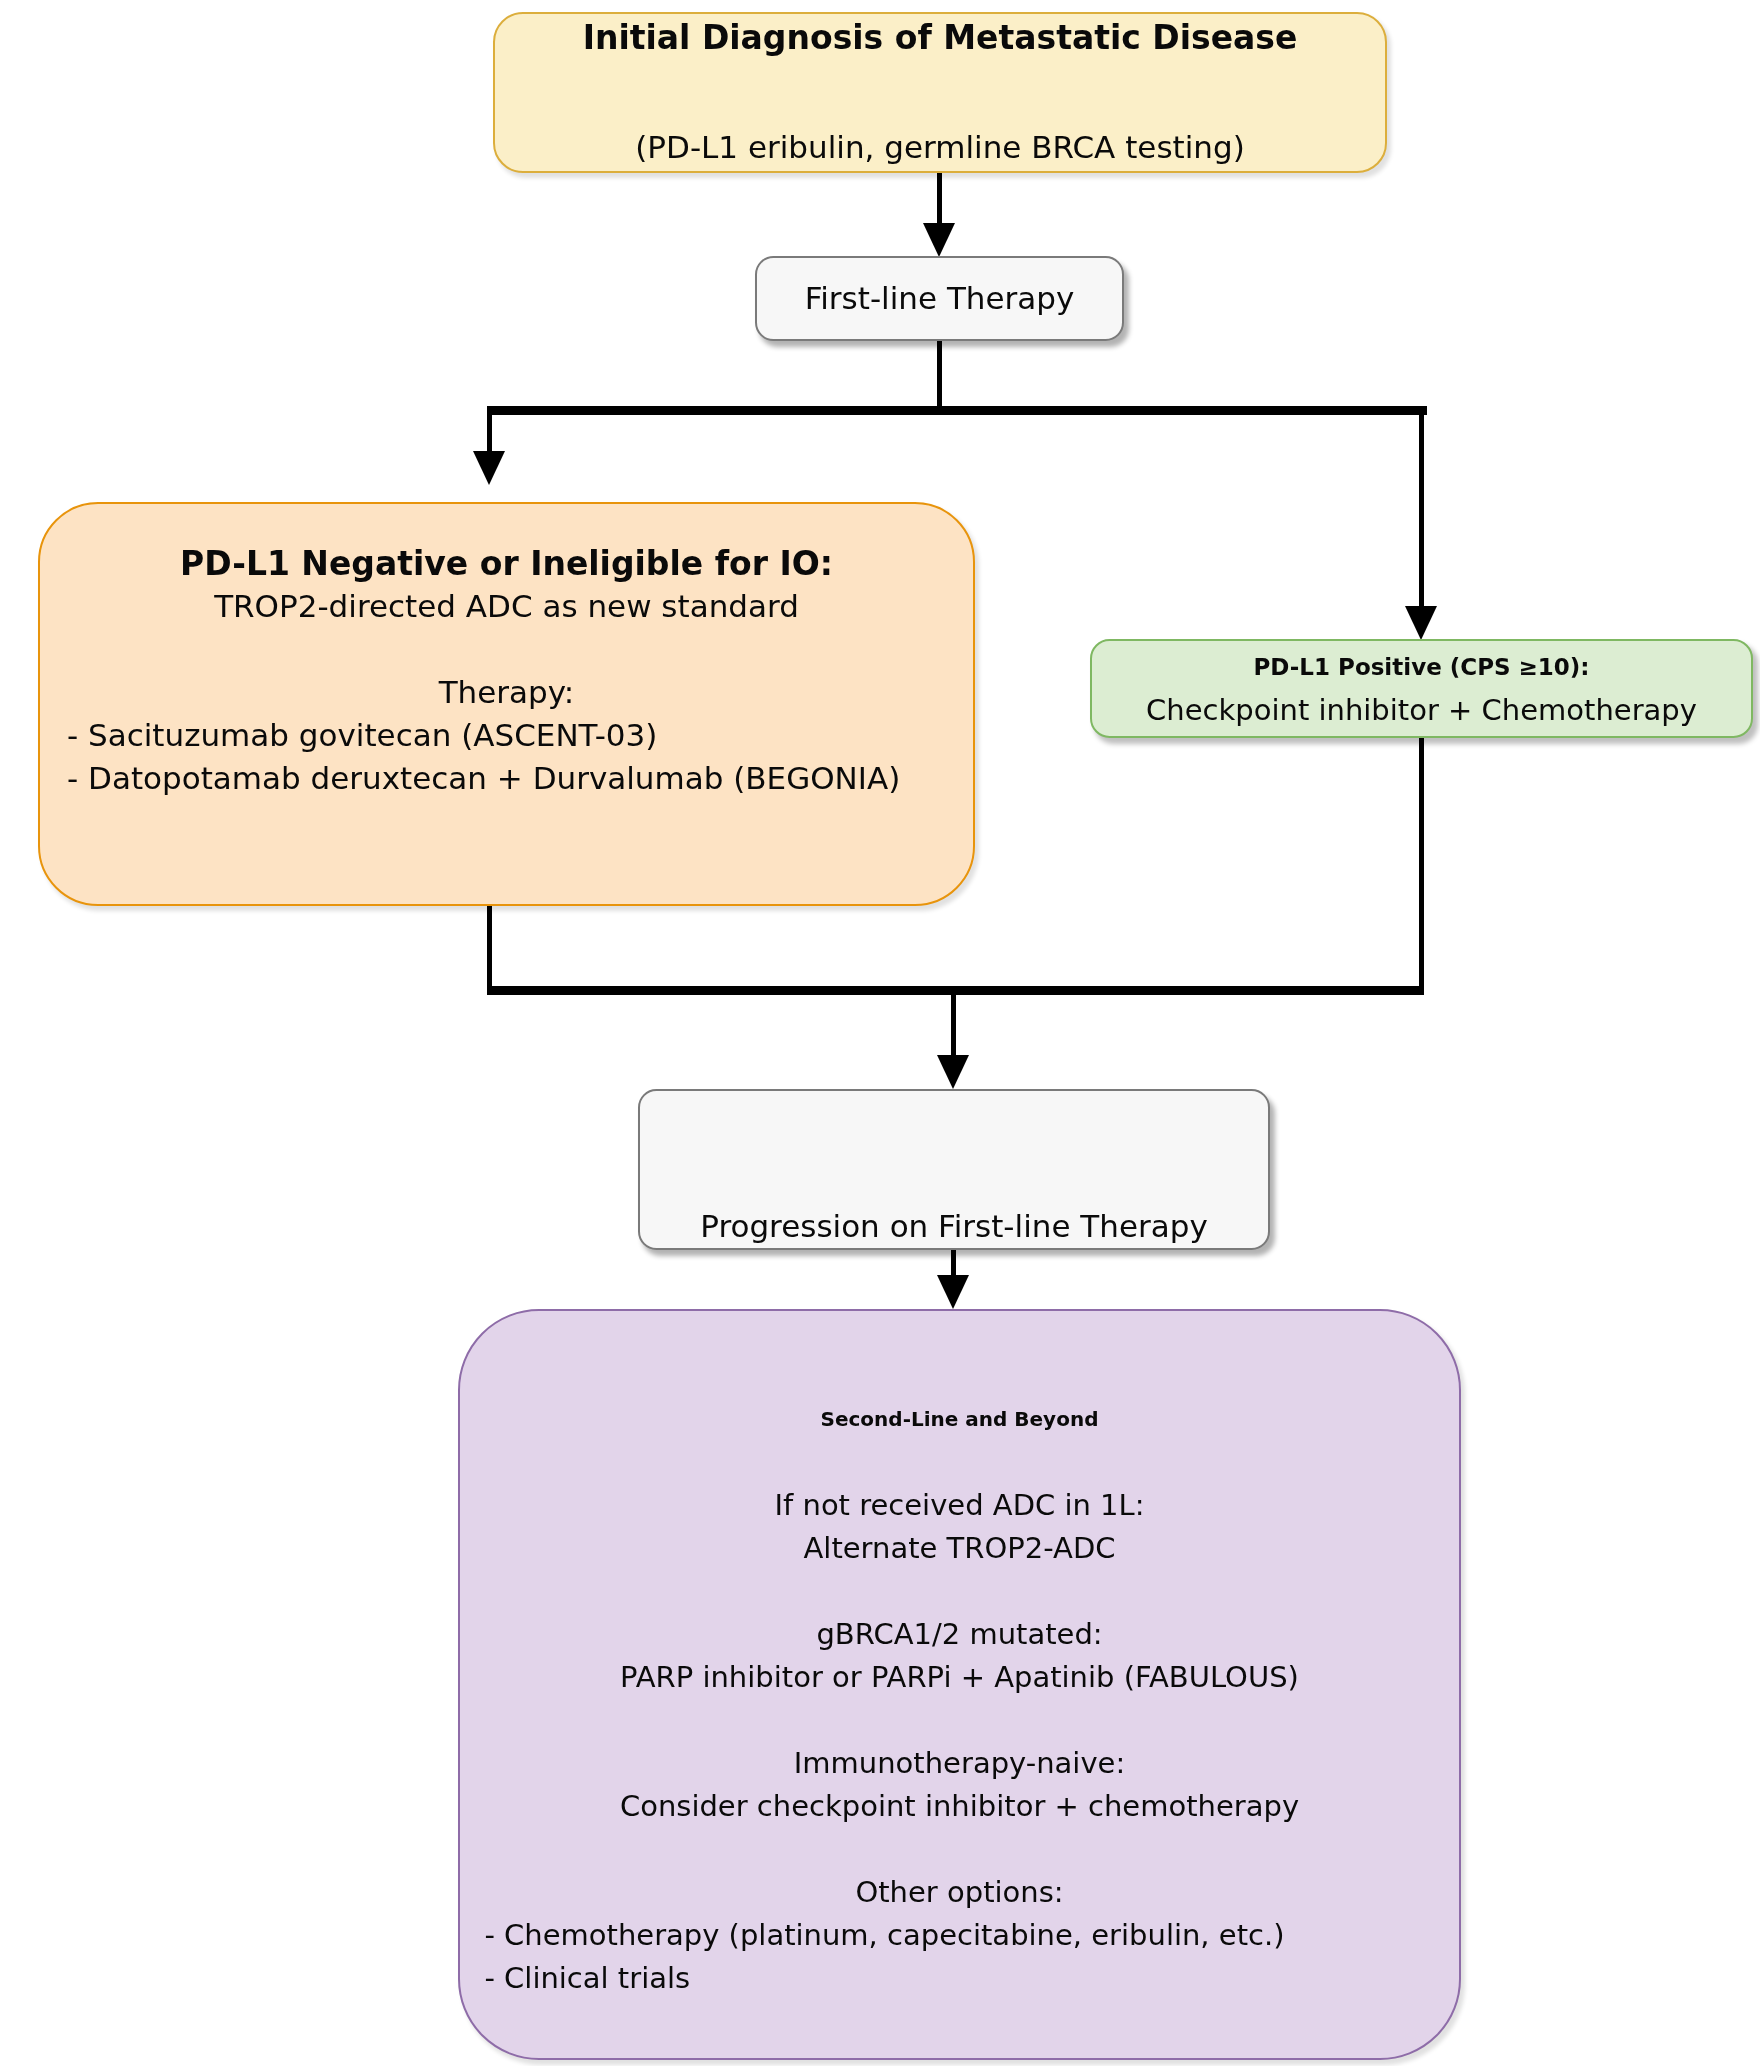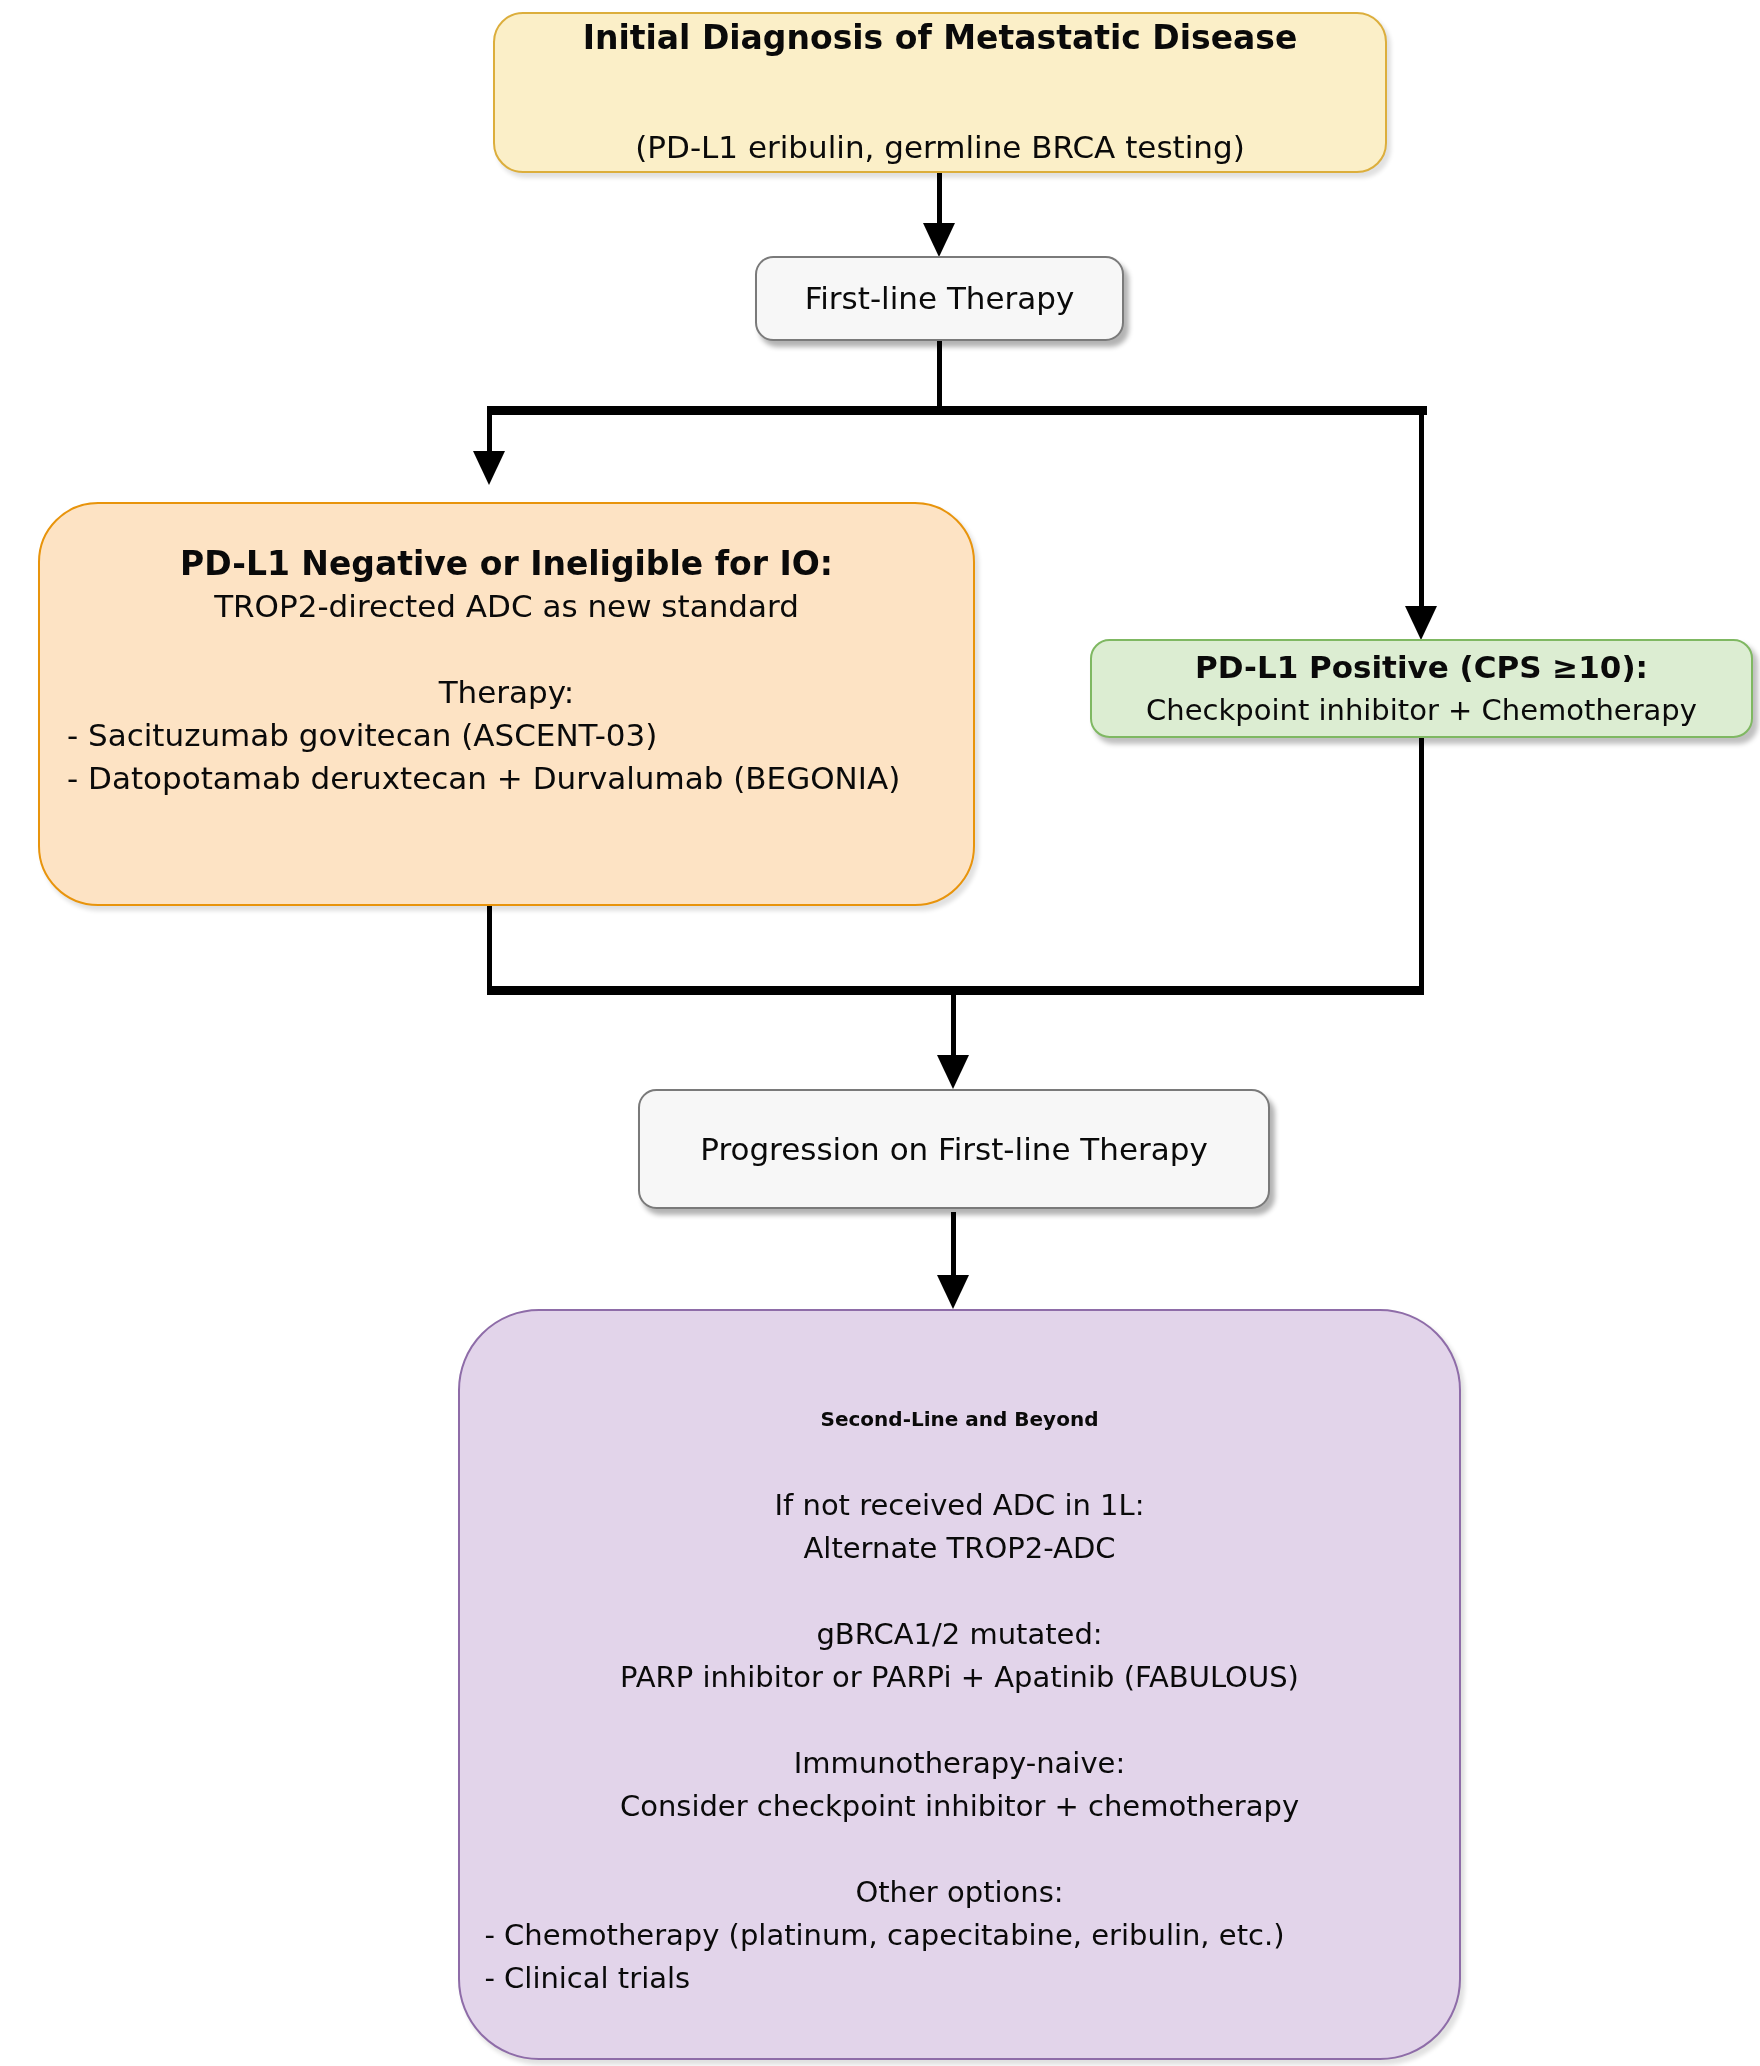--- a/index.html
+++ b/index.html
@@ -41,39 +41,39 @@
     box-shadow:3.3px 4.3px 4.3px rgba(0,0,0,0.12);
     justify-content:space-between;
   }
   .node.neutral{
     background:var(--c-neutral_fill);
     border:2.2px solid var(--c-neutral_border);
     border-radius:18.4px;
     box-shadow:4.9px 6px 4.9px rgba(0,0,0,0.30);
   }
   .node.firstline{left:755px;top:256px;width:369px;height:85px;}
-  .node.progression{left:638px;top:1089px;width:632px;height:120px;}
+  .node.progression{left:638px;top:1089px;width:632px;height:161px;justify-content:flex-end;}
   .node.negative{
     left:38px;top:485px;width:937px;height:404px;
     background:var(--c-negative_fill);
     border:2.7px solid var(--c-negative_border);
     border-radius:60px;
     justify-content:flex-start;
     padding:38px 27px 0 27px;
     box-shadow:3.3px 4.3px 4.3px rgba(0,0,0,0.12);
     margin-top:17px;
   }
   .node.positive{
     left:1090px;top:639px;width:663px;height:99px;
     background:var(--c-positive_fill);
     border:2.7px solid var(--c-positive_border);
     border-radius:19.5px;font-size:29px;
     box-shadow:4.3px 5.4px 4.9px rgba(0,0,0,0.25);
   }
-  .node.positive .line.b{font-size:31px;}
+  .node.positive .line.b{font-size:23px;}
   .node.secondline{
     left:458px;top:1309px;width:1003px;height:751px;
     background:var(--c-secondline_fill);
     border:2.2px solid var(--c-secondline_border);
     border-radius:81px;font-size:29px;
     justify-content:flex-start;
     padding:87px 24.4px 0 24.4px;
     box-shadow:3.3px 4.3px 4.3px rgba(0,0,0,0.12);
   }
   .node.secondline .line.b{font-size:20px;text-align:center;}

